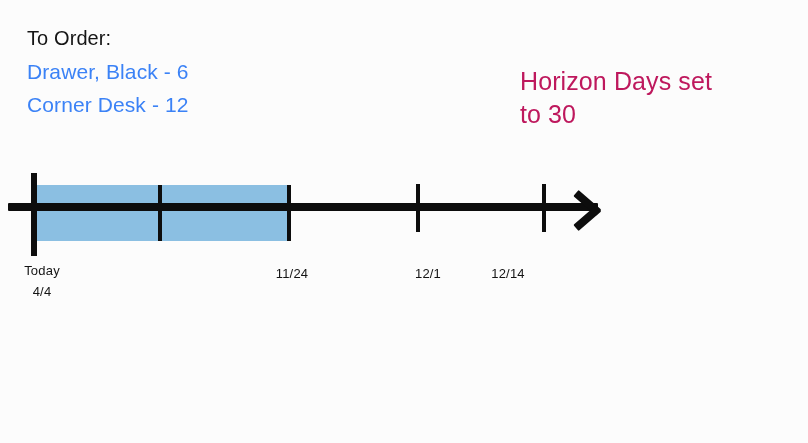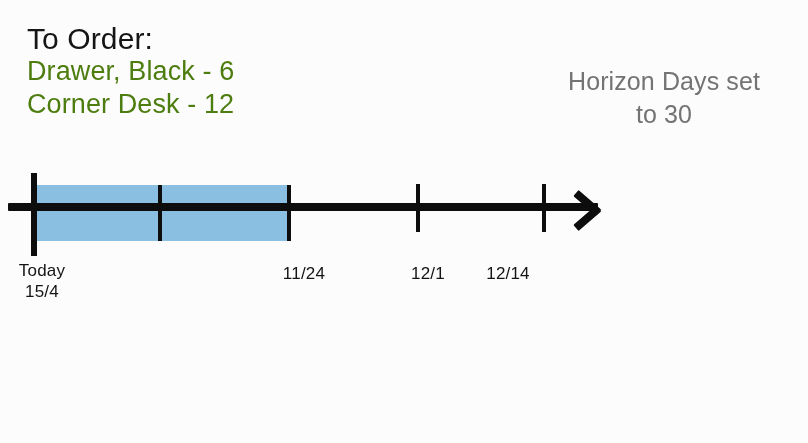--- a/index.html
+++ b/index.html
@@ -26,44 +26,44 @@
   }
 
   
   .order-block {
     position: absolute;
     left: 27px;
     top: 22px;
     width: 420px;
   }
   .order-heading {
-    font-size: 30px;
+    font-size: 20px;
     line-height: 33px;
     color: #151515;
     letter-spacing: 0.1px;
     white-space: nowrap;
   }
   .order-item {
-    font-size: 27px;
+    font-size: 21px;
     line-height: 33px;
-    color: #4d7c0f;
+    color: #3b82f6;
     letter-spacing: 0.1px;
     white-space: nowrap;
   }
 
   
   .horizon-note {
     position: absolute;
     left: 520px;
     top: 65px;
     width: 288px;
-    text-align: center;
+    text-align: left;
     font-size: 25px;
     line-height: 33px;
-    color: #737373;
+    color: #be185d;
     letter-spacing: 0.1px;
   }
 
   
   .timeline {
     position: absolute;
     left: 0;
     top: 160px;
     width: 808px;
     height: 160px;
@@ -142,21 +142,21 @@
   }
   .tick-plain {
     width: 4px;
     height: 48px;
     top: 24px;
   }
 
   
   .axis-label {
     position: absolute;
-    font-size: 17px;
+    font-size: 13px;
     line-height: 21px;
     color: #141414;
     letter-spacing: 0.2px;
     white-space: nowrap;
     text-align: center;
   }
   .label-today {
     left: 4px;
     top: 100px;  
     width: 76px;
@@ -197,23 +197,23 @@
     </div>
 
     <div class="tick tick-today"></div>
     <div class="tick tick-mid"></div>
     <div class="tick tick-horizon"></div>
     <div class="tick tick-plain" style="left:416px;"></div>
     <div class="tick tick-plain" style="left:542px;"></div>
 
     <div class="axis-label label-today">
       <span class="lbl-name">Today</span>
-      <span class="lbl-date">15/4</span>
+      <span class="lbl-date">4/4</span>
     </div>
 
-    <div class="axis-label label-floating" style="left:292px;margin-left:12px;">11/24</div>
+    <div class="axis-label label-floating" style="left:292px;">11/24</div>
 
     <div class="axis-label label-floating" style="left:428px;">12/1</div>
 
     <div class="axis-label label-floating" style="left:508px;">12/14</div>
 
   </div>
 </div>
 
 </body></html>

